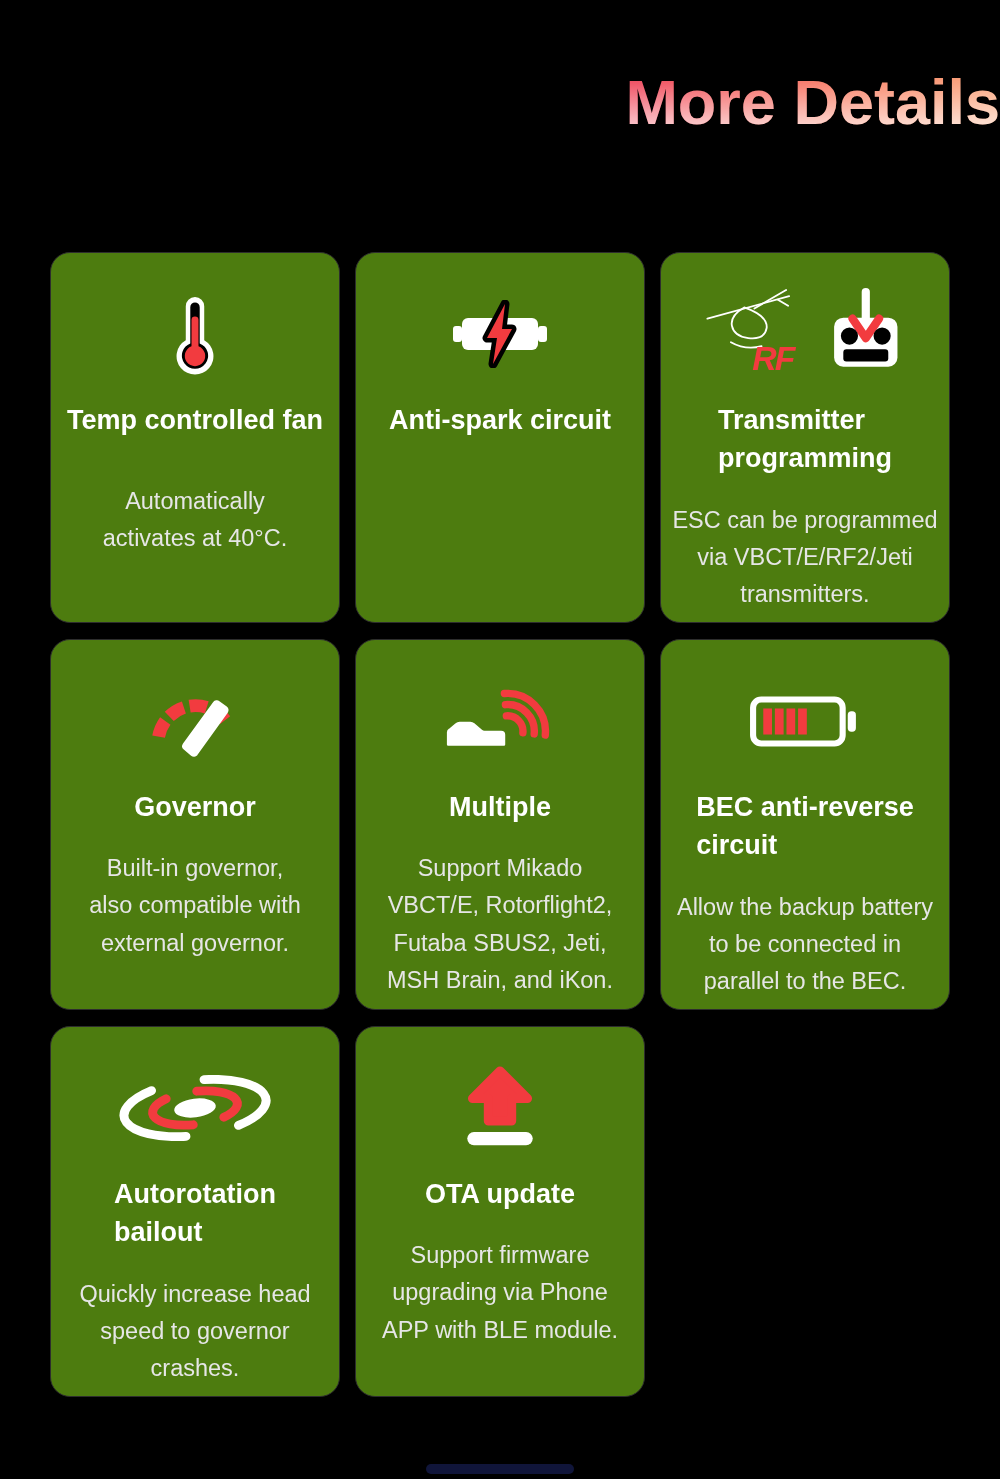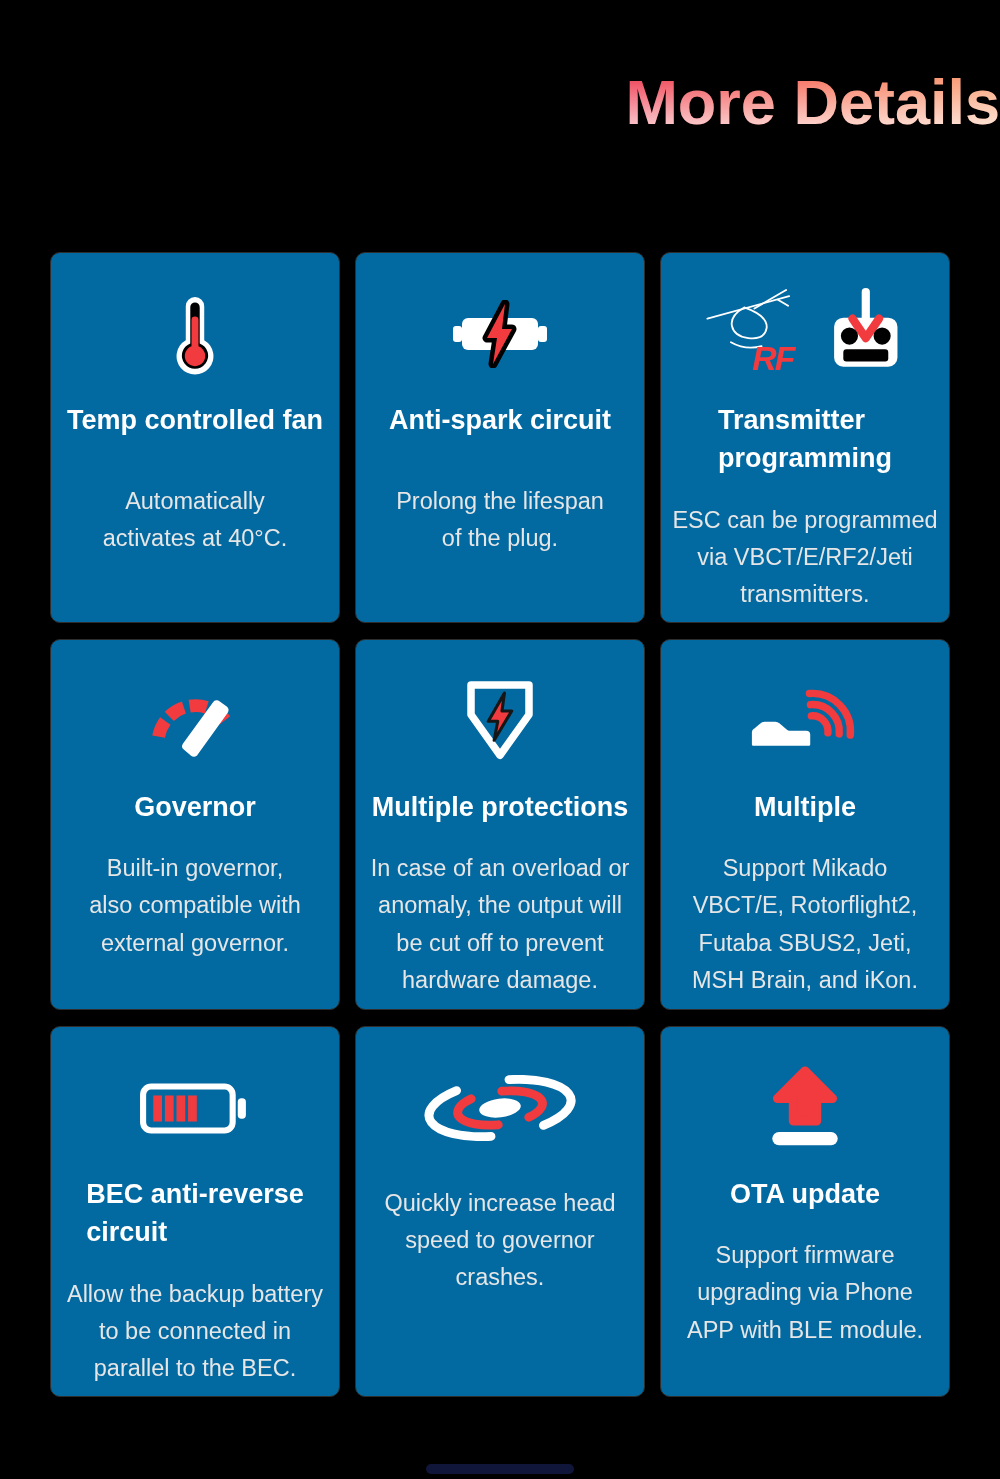--- a/index.html
+++ b/index.html
@@ -24,23 +24,23 @@
     color:transparent;
   }
   .grid{
     position:absolute;top:252px;left:50px;
     display:grid;
     grid-template-columns:repeat(3,290px);
     grid-auto-rows:371px;
     gap:16px 15px;
   }
   .card{
-    background:#0369a1;
+    background:#4d7c0f;
     border:1px solid #2d2d2d;
-    border-radius:10px;
+    border-radius:20px;
     box-sizing:border-box;
     display:flex;flex-direction:column;align-items:center;
     padding:28px 8px 0;
   }
   .icon-box{
     height:106px;width:100%;
     display:flex;align-items:center;justify-content:center;
   }
   .card-title{
     margin:14px 0 0;
@@ -89,22 +89,20 @@
     <div class="icon-box">
       <svg width="100" height="68" viewBox="0 0 50 34">
         <rect x="6" y="9" width="38" height="16" rx="3" fill="#ffffff"></rect>
         <rect x="1.5" y="13" width="4.5" height="8" rx="1.5" fill="#ffffff"></rect>
         <rect x="44" y="13" width="4.5" height="8" rx="1.5" fill="#ffffff"></rect>
         <polygon points="27.5,2 18.5,19 23.5,19 21.5,32 31,14.5 26,14.5" fill="#f23b3f" stroke="#000000" stroke-width="4.5" stroke-linejoin="round"></polygon>
         <polygon points="27.5,2 18.5,19 23.5,19 21.5,32 31,14.5 26,14.5" fill="#f23b3f"></polygon>
       </svg>
     </div>
     <h2 class="card-title">Anti-spark circuit</h2>
-    <p class="card-desc">Prolong the lifespan
-of the plug.</p>
   </div>
 
   <div class="card">
     <div class="icon-box">
       <svg width="205" height="94" viewBox="0 0 100 46">
         <g stroke="#ffffff" stroke-width="0.9" fill="none" stroke-linecap="round">
           <line x1="2" y1="15.5" x2="42" y2="4.5"></line>
           <line x1="25" y1="10.5" x2="40.5" y2="1.5"></line>
           <line x1="36.5" y1="6.2" x2="41.5" y2="9.2"></line>
           <path d="M20 10 q-7 4 -6 9 q1 5 8 6 q8 1 9 -5 q0.5 -6 -11 -10 z"></path>
@@ -134,33 +132,20 @@
         <path d="M5.3 26.7 A19 19 0 0 1 39 18.3" stroke="#f23b3f" stroke-width="6.5" fill="none" stroke-dasharray="8.7 3.05"></path>
         <polygon points="19.5,31.5 23.2,34.6 38.5,13.2 34.8,10.5" fill="#ffffff" stroke="#ffffff" stroke-width="4.5" stroke-linejoin="round"></polygon>
       </svg>
     </div>
     <h2 class="card-title">Governor</h2>
     <p class="card-desc">Built-in governor,
 also compatible with
 external governor.</p>
   </div>
 
-  <div class="card">
-    <div class="icon-box">
-      <svg width="84" height="92" viewBox="0 0 30 33">
-        <path d="M4.6 3.6 H25.4 V14.2 L15 28.8 L4.6 14.2 Z" fill="none" stroke="#ffffff" stroke-width="2.7" stroke-linejoin="round"></path>
-        <polygon points="16.6,6.5 10.8,16.6 14.2,16.6 12.9,23.4 19.2,12.9 15.7,12.9" fill="#f23b3f" stroke="#161616" stroke-width="1.1" stroke-linejoin="round"></polygon>
-      </svg>
-    </div>
-    <h2 class="card-title">Multiple protections</h2>
-    <p class="card-desc">In case of an overload or
-anomaly, the output will
-be cut off to prevent
-hardware damage.</p>
-  </div>
 
   <div class="card">
     <div class="icon-box">
       <svg width="115" height="70" viewBox="0 0 56 34">
         <path d="M2.5 28.5 V22.5 Q2.5 21.8 3.2 21.3 L6.5 18.6 Q7.2 18 8.1 18 H13.3 Q14.2 18 14.9 18.6 L18.6 21.7 Q19.3 22.3 20.2 22.3 H28.3 Q29.7 22.3 29.7 23.7 V28.5 Z" fill="#ffffff" stroke="#ffffff" stroke-width="1.2" stroke-linejoin="round"></path>
         <g stroke="#f23b3f" stroke-width="3.6" fill="none" stroke-linecap="round">
           <path d="M30.85 14.5 A7.5 7.5 0 0 1 38.9 22.75"></path>
           <path d="M30.4 9.05 A13 13 0 0 1 44.4 23.3"></path>
           <path d="M29.9 3.6 A18.5 18.5 0 0 1 49.8 23.85"></path>
         </g>
@@ -200,20 +185,22 @@
             <path d="M25.5 21.85 A26 10 0 0 1 15.1 3.81"></path>
           </g>
           <g stroke="#f23b3f" stroke-width="3.2" fill="none" stroke-linecap="round">
             <path d="M31.35 6.02 A15.5 6 0 0 1 39.97 16.6"></path>
             <path d="M28.65 17.98 A15.5 6 0 0 1 20.04 7.4"></path>
           </g>
           <ellipse cx="30" cy="12" rx="7.6" ry="3.4" fill="#ffffff"></ellipse>
         </g>
       </svg>
     </div>
+    <h2 class="card-title">Autorotation
+bailout</h2>
     <p class="card-desc">Quickly increase head
 speed to governor
 crashes.</p>
   </div>
 
   <div class="card">
     <div class="icon-box">
       <svg width="88" height="88" viewBox="0 0 25 25">
         <polygon points="12.5,2 20.3,9.8 15.8,9.8 15.8,16.2 9.2,16.2 9.2,9.8 4.7,9.8" fill="#f23b3f" stroke="#f23b3f" stroke-width="2.6" stroke-linejoin="round"></polygon>
         <rect x="3.2" y="19.3" width="18.6" height="3.8" rx="1.9" fill="#ffffff"></rect>

